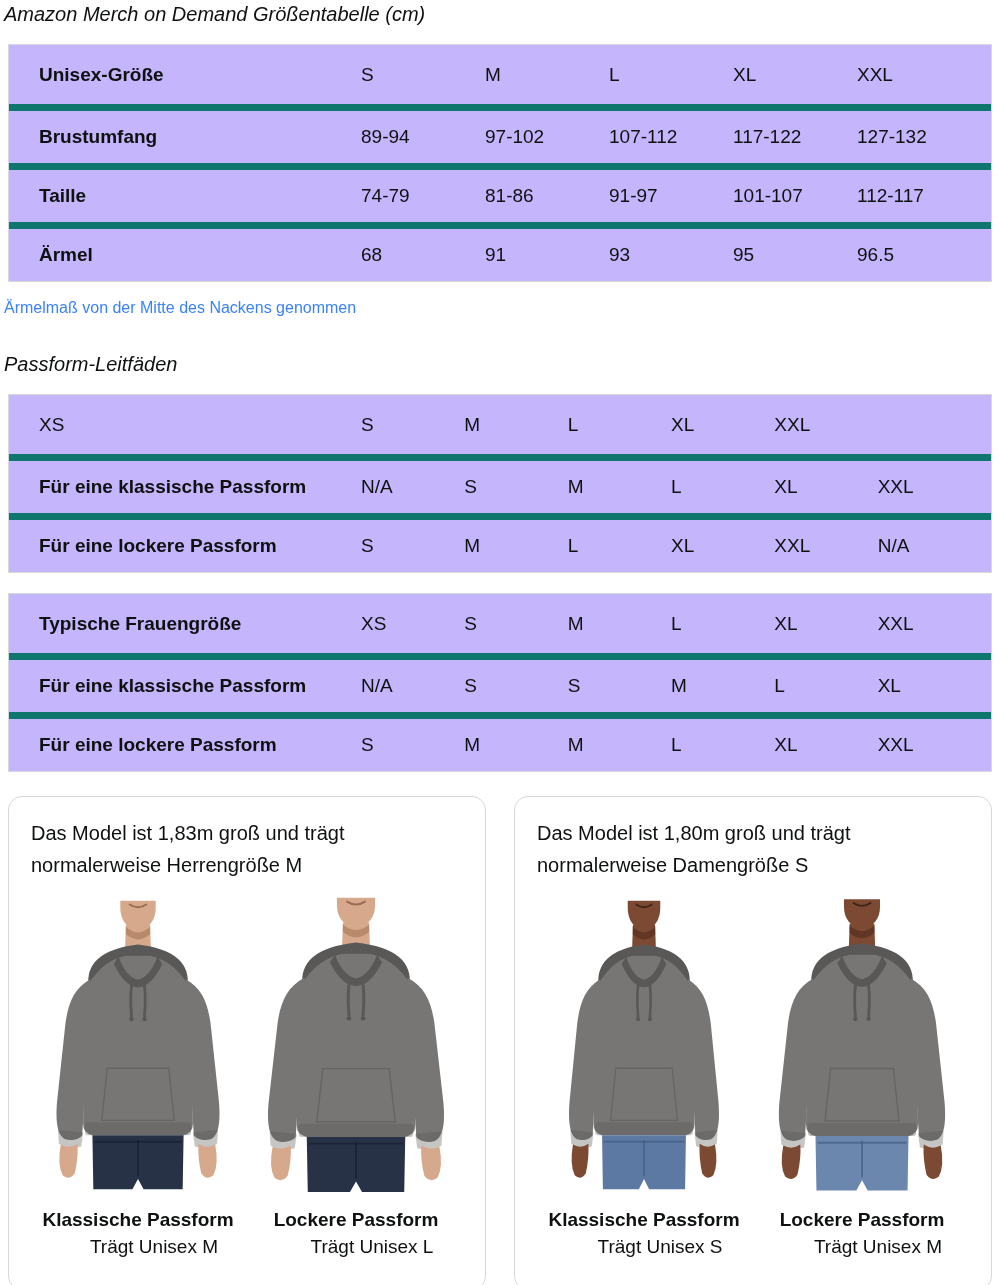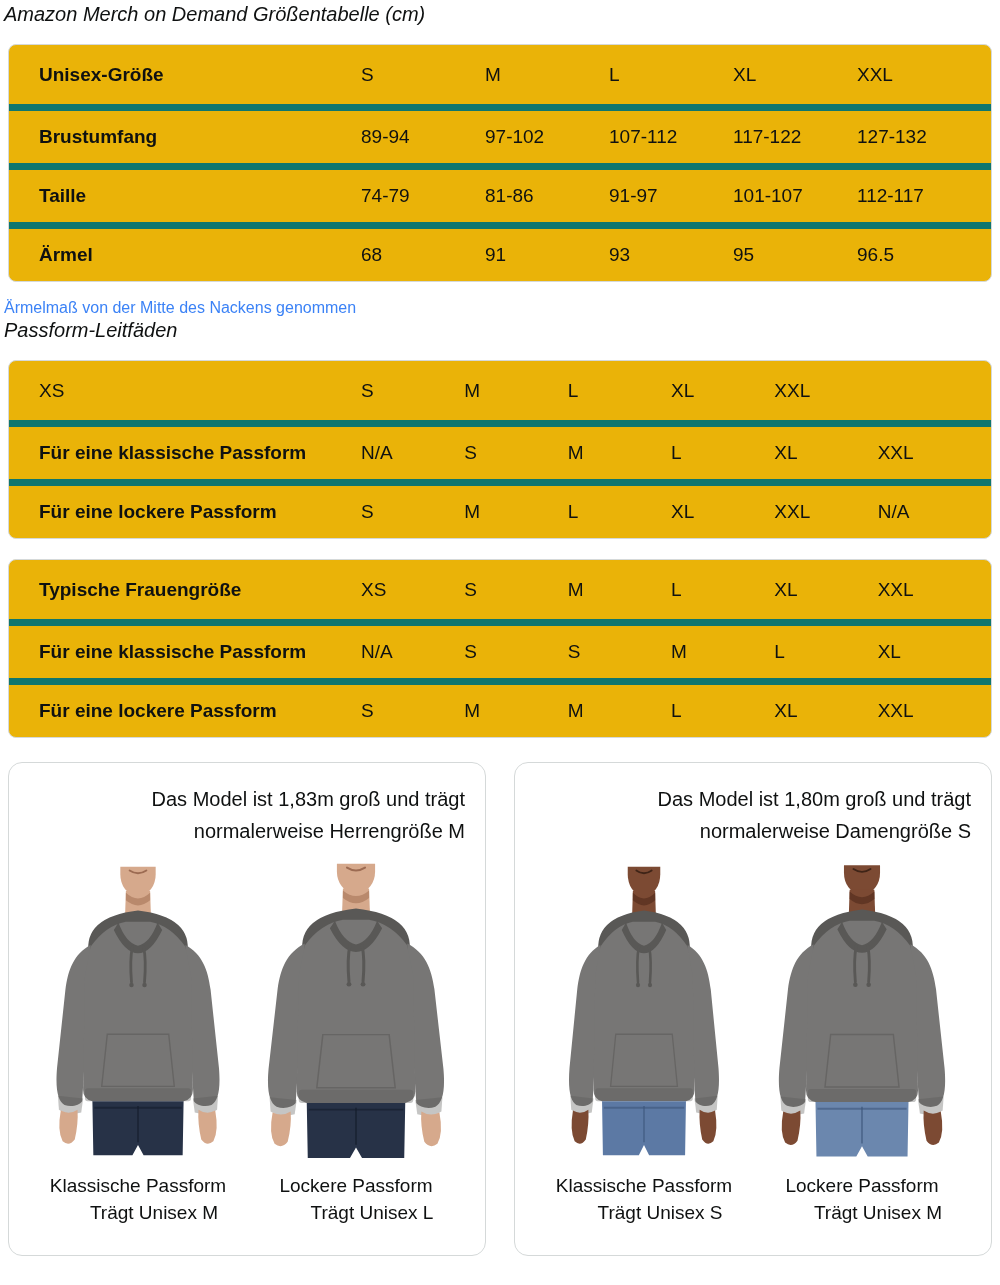--- a/index.html
+++ b/index.html
@@ -12,28 +12,28 @@
   }
   .page { padding:2px 0 0 0; }
 
   .heading {
     font-size:20px; line-height:24px; font-weight:400;
     margin:0 0 0 4px; color:#0f1111;font-style:italic;
   }
   .note {
     font-size:16px; line-height:20px; margin:16px 0 0 4px; color:#3b82f6;
   }
-  .section-title { }
+  .section-title { margin-top:34px; }
 
   
   .card-table {
     margin:18px 8px 0 8px;
     border:1px solid #d5d9d9;
-    border-radius:8px;
-    background:#eab308;
+    border-radius:0;
+    background:#c4b5fd;
     overflow:hidden;
   }
   .trow {
     display:grid;
     align-items:center;
     height:59px;
     padding:0 10px 0 30px;
     font-size:19px;
   }
   .trow + .trow { border-top:7px solid #0f766e; }
@@ -48,27 +48,27 @@
     margin:24px 8px 0 8px;
   }
   .model-card {
     flex:1 1 0;
     border:1px solid #d5d9d9;
     border-radius:14px;
     padding:16px 20px 18px 20px;
     height:494px;
   }
   .model-desc {
-    font-size:20px; line-height:32px; margin:4px 0 8px 2px; font-weight:400;text-align:right;
+    font-size:20px; line-height:32px; margin:4px 0 8px 2px; font-weight:400;
   }
   .models-row { display:flex; }
   .model-col { flex:1 1 0; display:flex; flex-direction:column; align-items:center; }
   .figure { width:214px; height:312px; }
   .figure svg { width:100%; height:100%; display:block; }
-  .caption-fit  { font-size:19px; font-weight:400; line-height:26px; margin-top:6px; text-align:center; }
+  .caption-fit  { font-size:19px; font-weight:700; line-height:26px; margin-top:6px; text-align:center; }
   .caption-size { font-size:19px; font-weight:400; line-height:28px; text-align:center;margin-left:32px; }
 
   
   .fig { --hoodie:#777675; --hoodie-dark:#595856; --shade-op:.35; }
   .fig--male   { --skin:#d6a98c; --skin-shadow:#b9896c; --mouth:#9c6b52; --jeans:#273247; --jeans-line:#141c2b; }
   .fig--female { --skin:#7c4a33; --skin-shadow:#613624; --mouth:#3f2417; --jeans:#5c79a4; --jeans-line:#3c5579; }
   .fig--female.fig--loose { --jeans:#6b87ae; }
   .fig .person { transform-box:view-box; transform-origin:115px 160px; }
   .fig--male.fig--classic   .person { transform:scale(1.00,1.00); }
   .fig--male.fig--loose     .person { transform:scale(1.08,1.02); }

